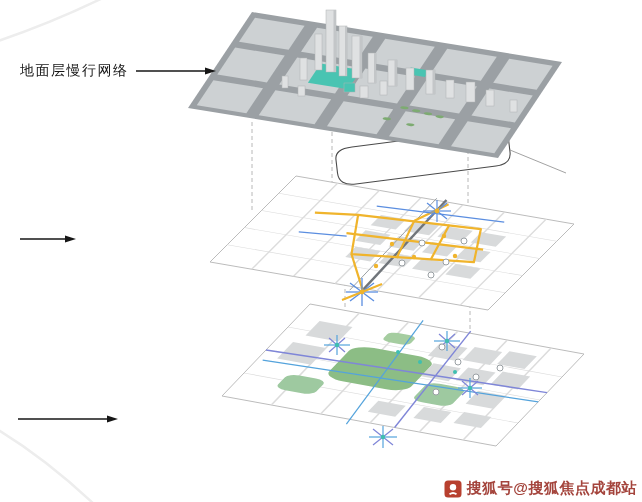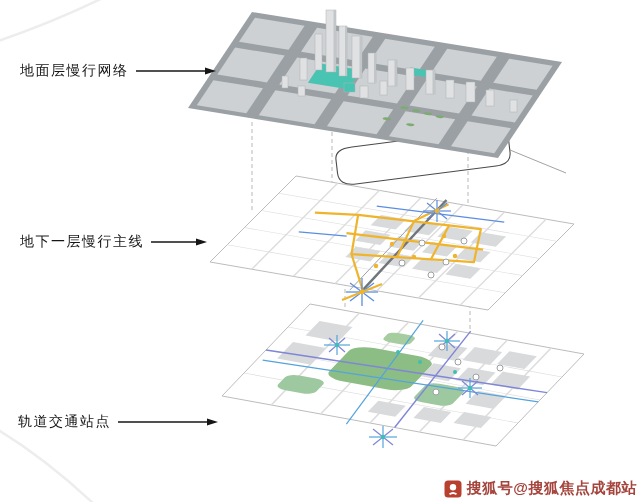--- a/index.html
+++ b/index.html
@@ -269,29 +269,27 @@
 
 <div class="label-row" style="top:62px;left:20px">
   <span>地面层慢行网络</span>
   <svg class="arrow" width="80" height="12">
     <line x1="0" y1="6" x2="71" y2="6"></line>
       <polygon points="80,6 69,2.5 69,9.5"></polygon>
   </svg>
 </div>
 
 <div class="label-row" style="top:233px;left:20px">
-  <span>地下一层慢行主线</span>
   <svg class="arrow" width="56" height="12">
     <line x1="0" y1="6" x2="47" y2="6"></line>
       <polygon points="56,6 45,2.5 45,9.5"></polygon>
   </svg>
 </div>
 
 <div class="label-row" style="top:413px;left:18px">
-  <span>轨道交通站点</span>
   <svg class="arrow" width="100" height="12">
     <line x1="0" y1="6" x2="91" y2="6"></line>
       <polygon points="100,6 89,2.5 89,9.5"></polygon>
   </svg>
 </div>
 
 <div class="watermark">
   <svg width="18" height="18" viewBox="0 0 18 18">
     <rect x="0.5" y="0.5" width="17" height="17" rx="3.5" fill="#b8402f"></rect>
     <circle cx="9" cy="7.2" r="3.2" fill="#ffffff"></circle>

